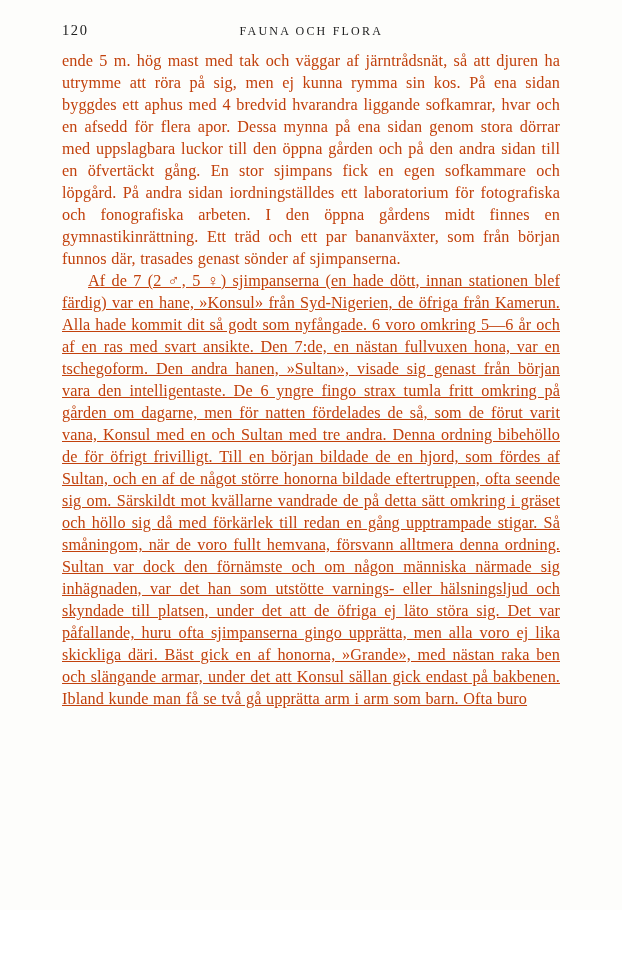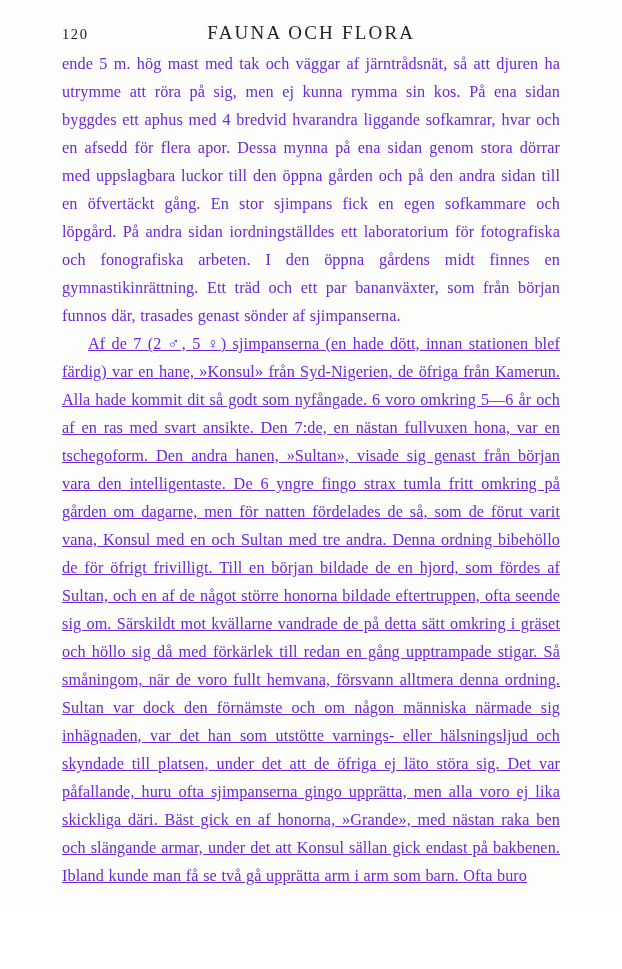--- a/index.html
+++ b/index.html
@@ -33,38 +33,38 @@
   }
   .folio {
     font-size: 14.5px;
     letter-spacing: 1.6px;
     color: #222;
     font-family: "Liberation Serif", serif;
   }
   .running-head {
     flex: 1;
     text-align: center;
-    font-size: 19px;
+    font-size: 12px;
     letter-spacing: 2.2px;
     color: #222;
     padding-right: 26px;
   }
   .body {
     position: absolute;
     top: 50px;
     left: 62px;
     width: 498px;
   }
   p.para {
     margin: 0;
     font-size: 16.2px;
-    line-height: 28px;
+    line-height: 22px;
     text-align: justify;
     text-align-last: left;
-    color: #6d28d9;
+    color: #c2410c;
     letter-spacing: 0.1px;
     word-spacing: 0.4px;
   }
   p.para.indent {
     text-indent: 26px;
   }
   p.para + p.para {
     margin-top: 0px;
     text-decoration: underline;
   }

